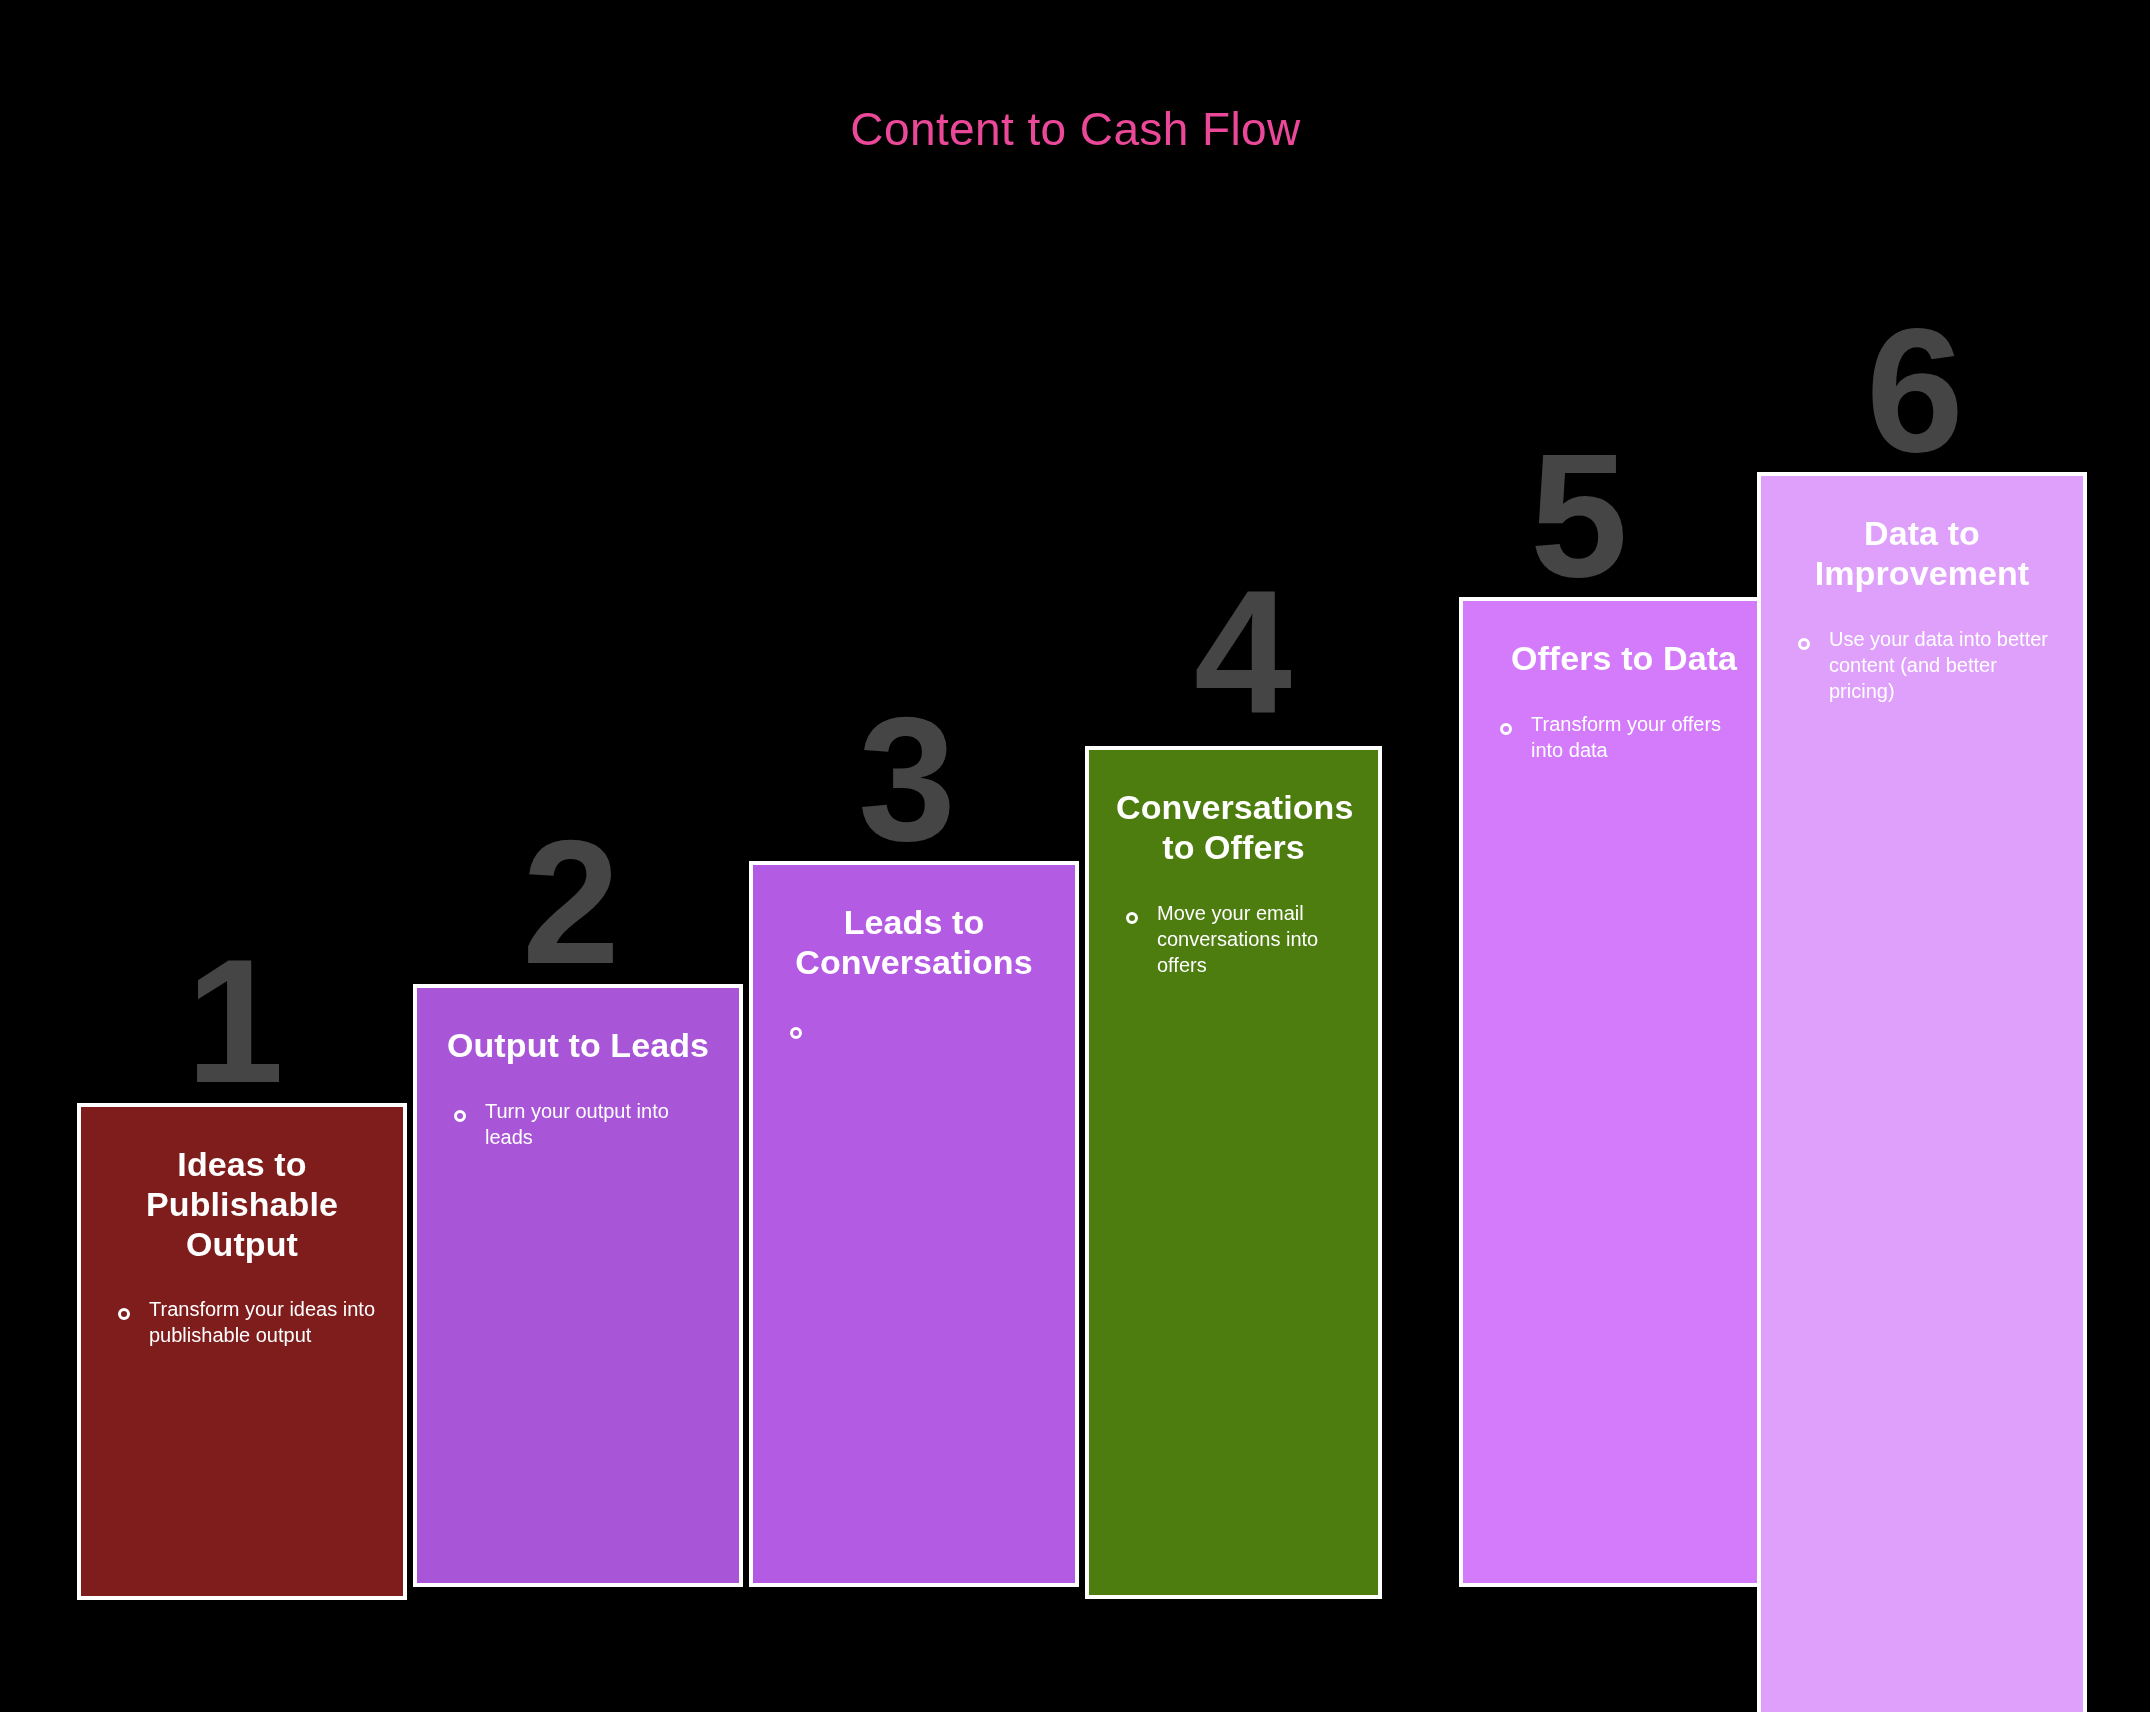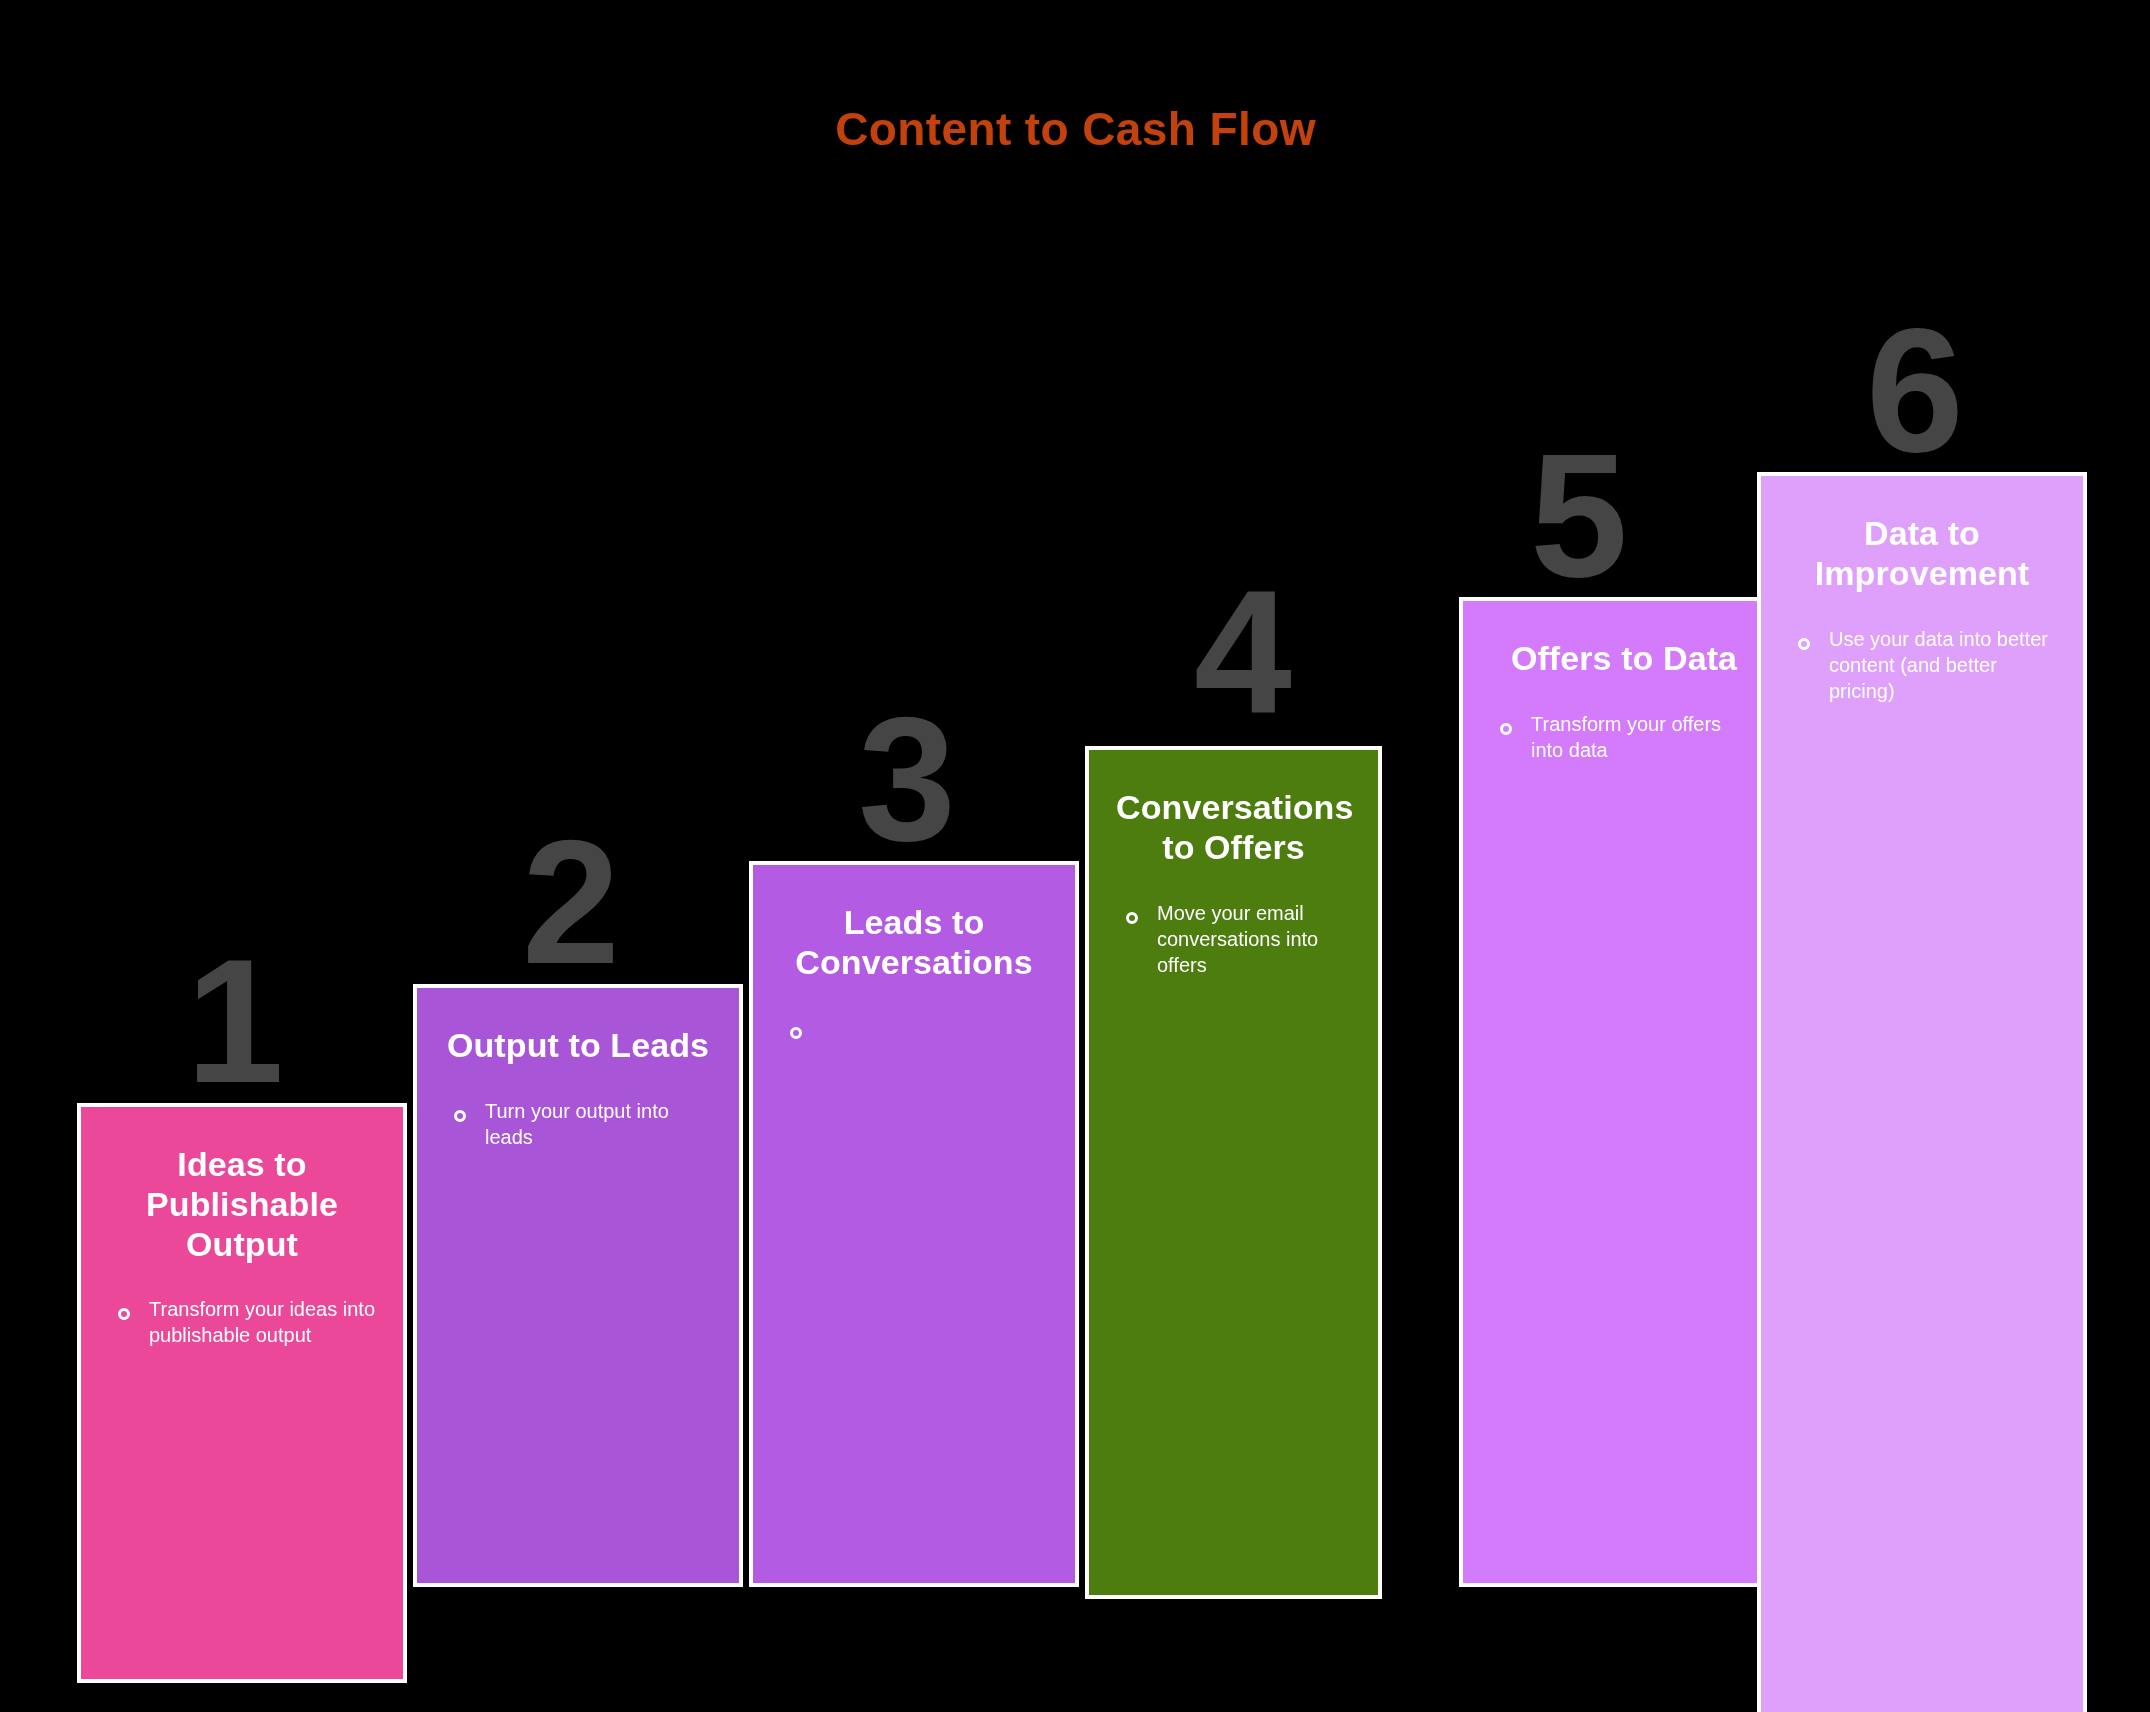--- a/index.html
+++ b/index.html
@@ -20,23 +20,23 @@
     overflow: hidden;
   }
 
   
   #chart-title {
     position: absolute;
     left: 0;
     top: 104px;
     width: 2151px;
     text-align: center;
-    color: #c2410c;
+    color: #ec4899;
     font-size: 46px;
-    font-weight: bold;
+    font-weight: normal;
     letter-spacing: 0.4px;
     line-height: 1.1;
     white-space: nowrap;
   }
 
   
   #staircase {
     position: absolute;
     left: 0;
     top: 0;
@@ -110,21 +110,21 @@
 </style>
 </head>
 <body>
 
 <div id="canvas">
 
   <div id="chart-title">Content to Cash Flow</div>
 
   <div id="staircase">
       <div class="step-number" style="left: 70px; width: 330px; top: 938px; font-size: 176px;">1</div>
-      <div class="step" style="left: 77px; top: 1103px; width: 330px; height: 580px; background: #ec4899;">
+      <div class="step" style="left: 77px; top: 1103px; width: 330px; height: 497px; background: #7f1d1d;">
         <div class="step-inner">
           <div class="step-heading">Ideas to Publishable Output</div>
           <ul class="step-bullets">
             <li><span class="bullet-marker"></span><span>Transform your ideas into publishable output</span></li>
           </ul>
         </div>
       </div>
       <div class="step-number" style="left: 406px; width: 330px; top: 819px; font-size: 176px;">2</div>
       <div class="step" style="left: 413px; top: 984px; width: 330px; height: 603px; background: rgb(168, 85, 216);">
         <div class="step-inner">

